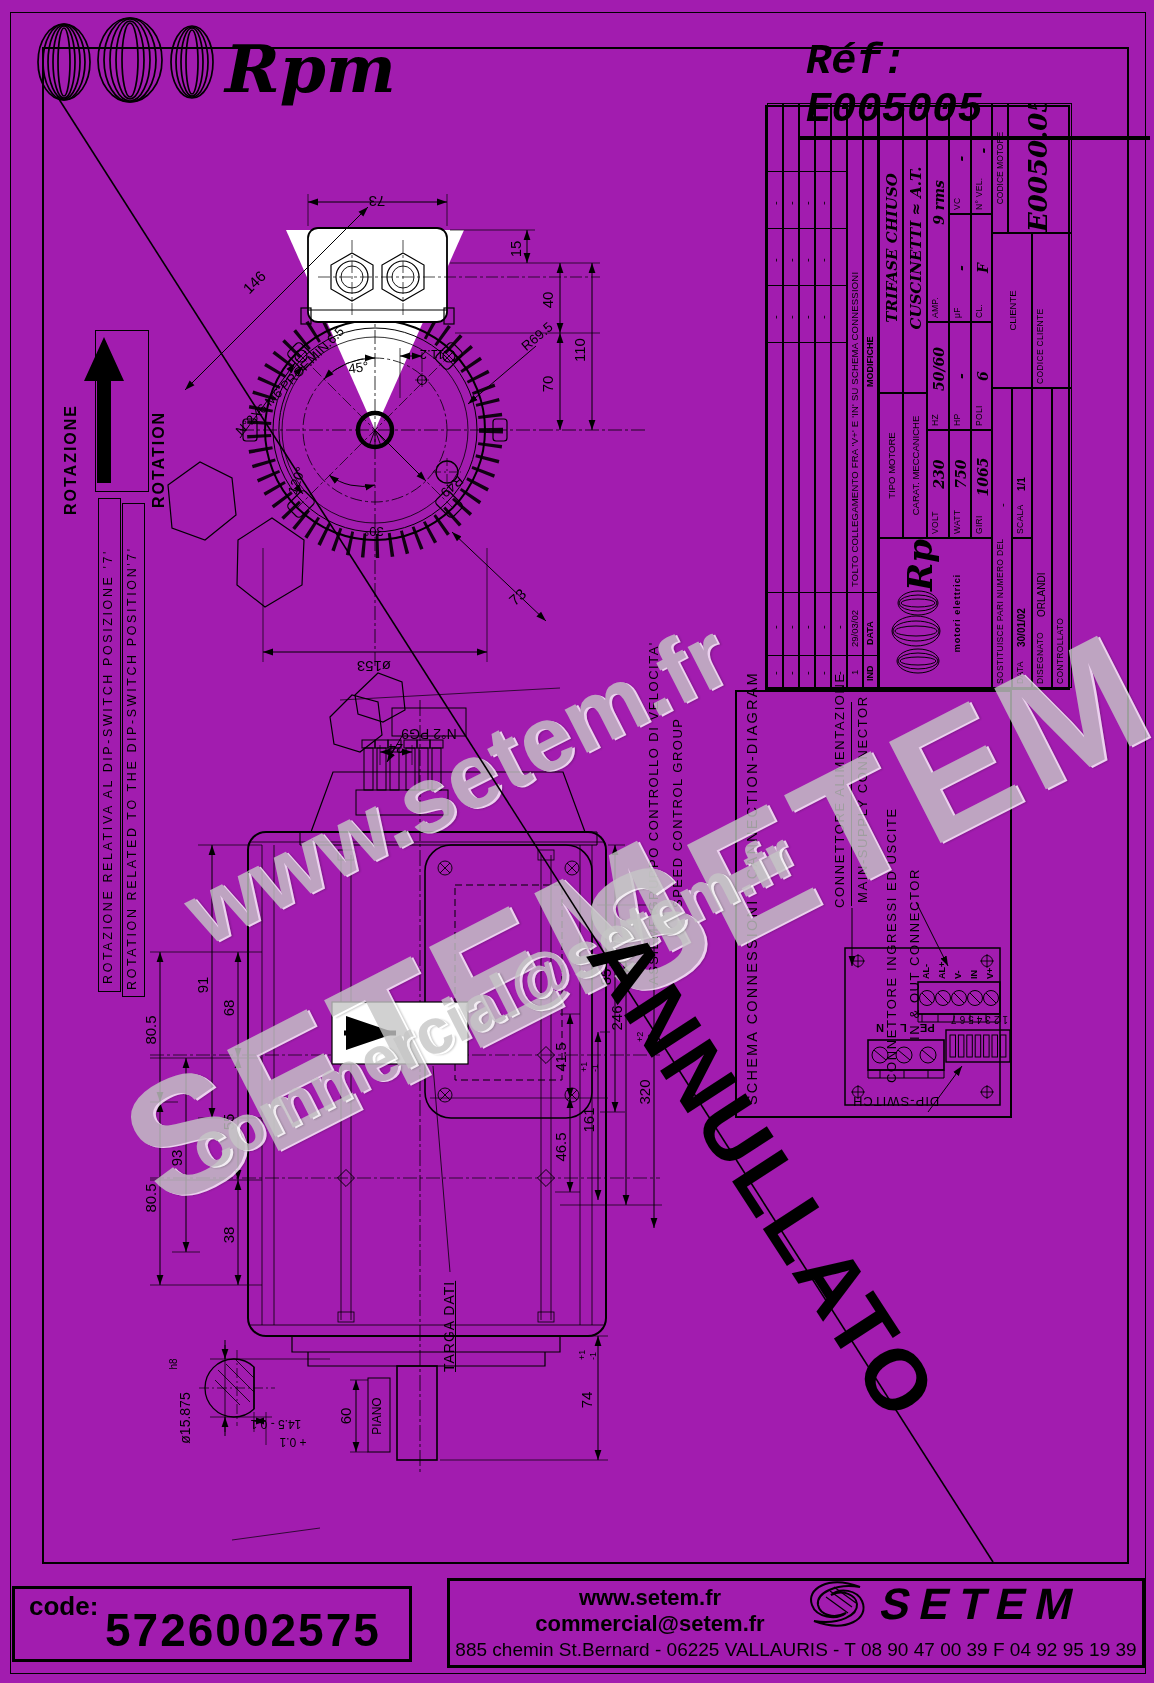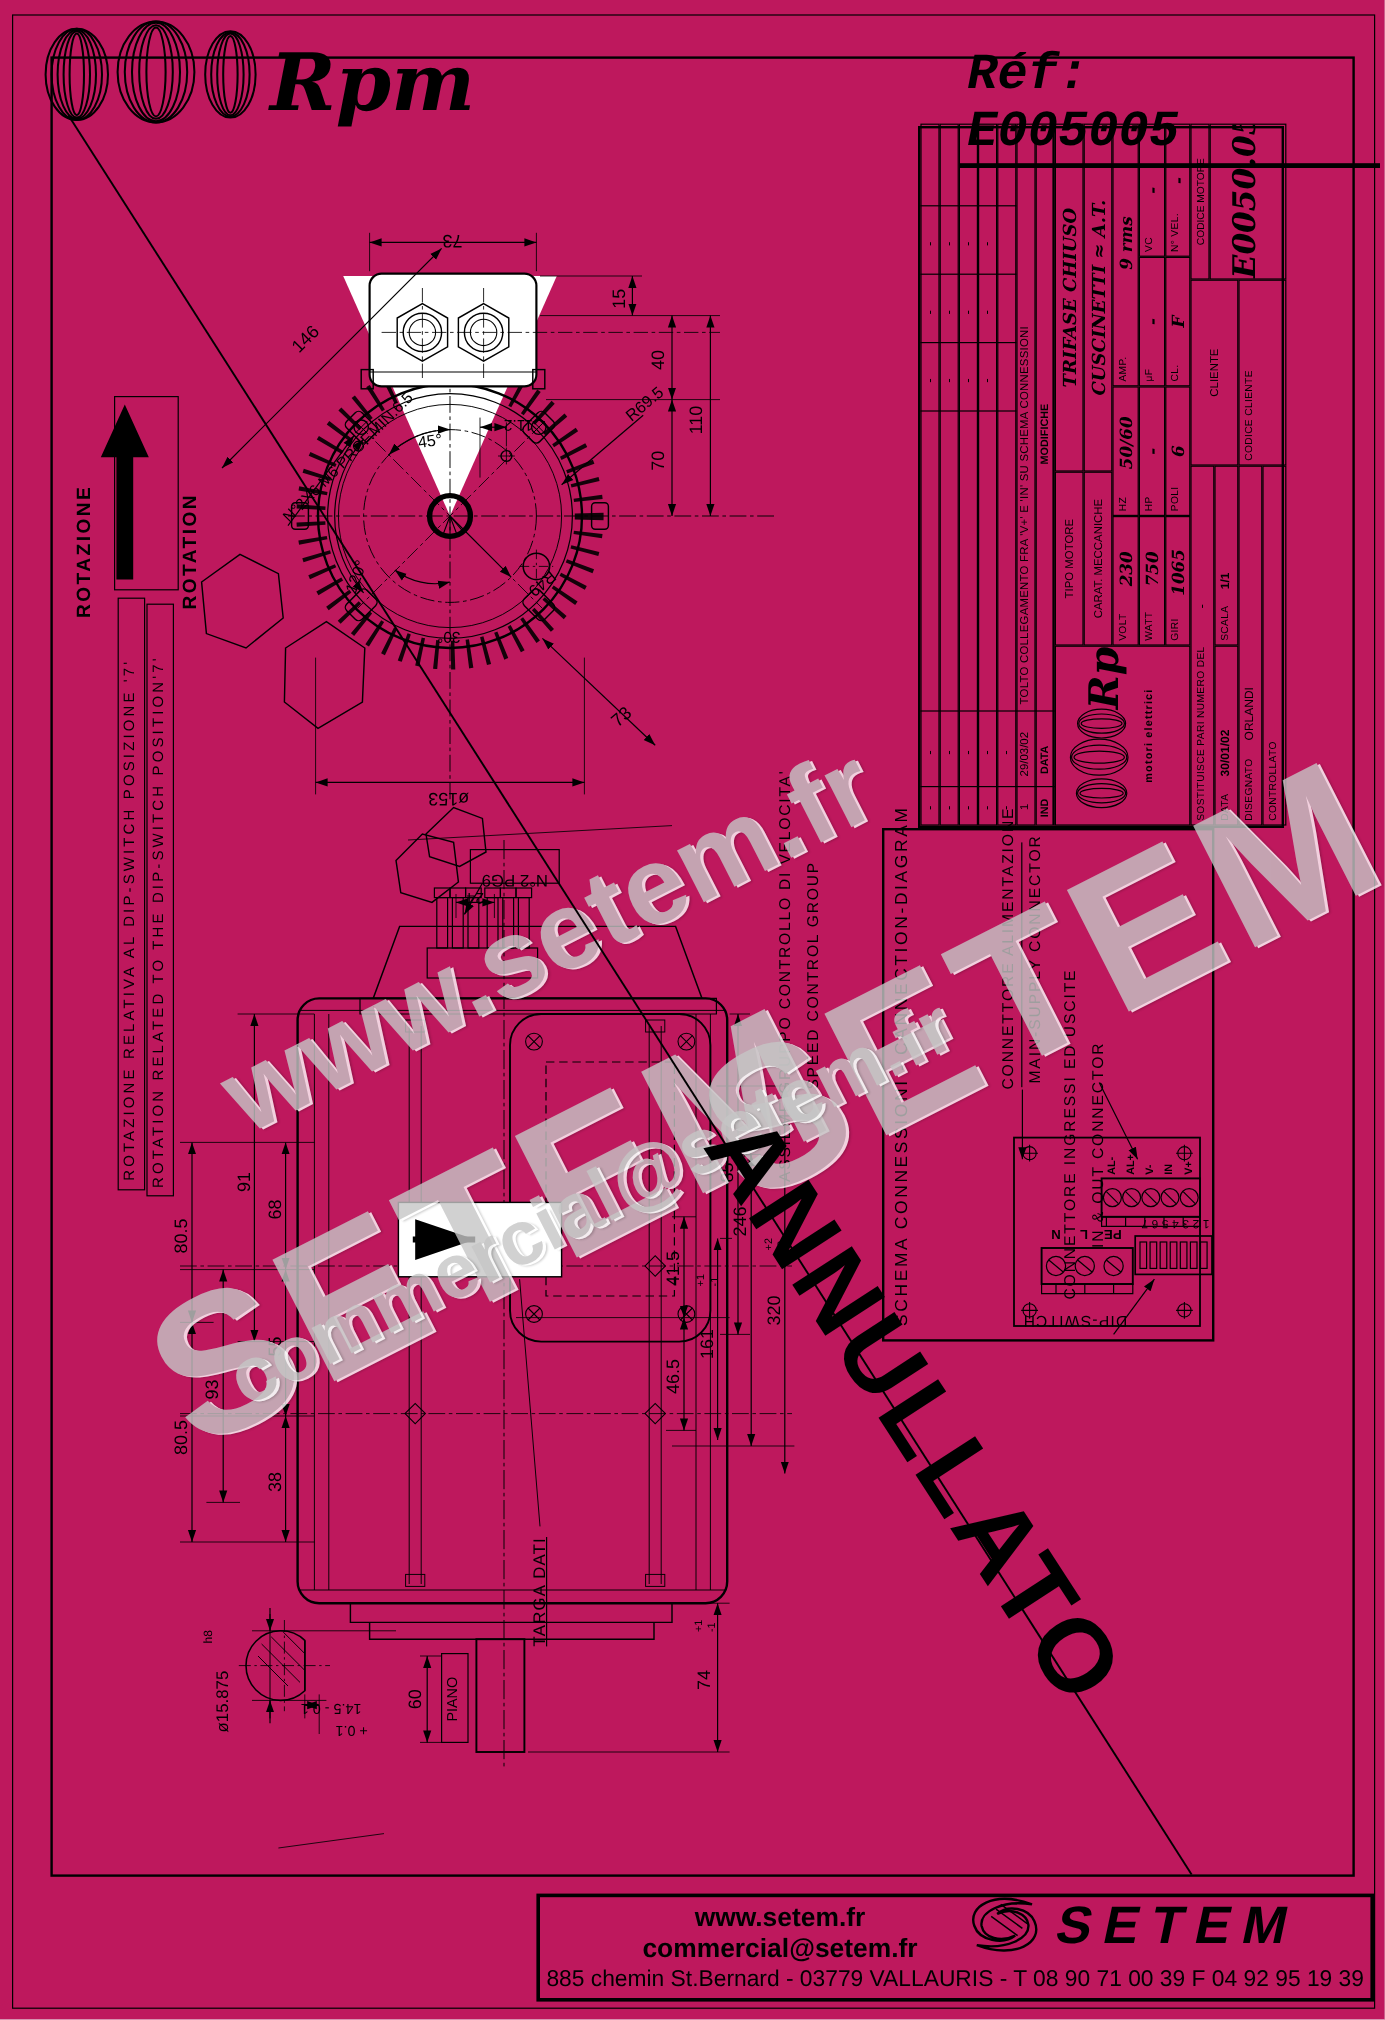--- a/index.html
+++ b/index.html
@@ -1,16 +1,16 @@
 <!DOCTYPE html>
 <html><head>
 <meta charset="utf-8">
 <style>
   html,body{margin:0;padding:0;background:#e8e8e8;}
-  #page{position:relative;width:1154px;height:1683px;background:#be185d;overflow:hidden;
+  #page{position:relative;width:1154px;height:1683px;background:#a21caf;overflow:hidden;
         font-family:"Liberation Sans",sans-serif;color:#000;}
   .abs{position:absolute;}
   
   .vtx{position:absolute;transform-origin:0 0;transform:rotate(-90deg);white-space:nowrap;}
   .r180{position:absolute;transform:rotate(180deg);white-space:nowrap;}
   .frame{position:absolute;border:2.5px solid #000;}
   .thin{position:absolute;border:1px solid #000;}
   
   #tblock{position:absolute;left:765px;top:690px;width:585px;height:305px;
           transform:rotate(-90deg);transform-origin:0 0;border:2px solid #000;box-sizing:border-box;background:transparent;}
@@ -561,29 +561,33 @@
 
   <div class="wm" style="left:168px;top:872px;font-size:92px;">www.setem.fr</div>
   <div class="wm" style="left:95px;top:1075px;font-size:165px;letter-spacing:8px;">SETEM</div>
   <div class="wm" style="left:555px;top:870px;font-size:165px;letter-spacing:8px;">SETEM</div>
   <div class="wm" style="left:178px;top:1120px;font-size:64px;">commercial@setem.fr</div>
   <svg class="abs" style="left:0;top:0;" width="1154" height="1683" viewBox="0 0 1154 1683">
     <line x1="57" y1="96" x2="993" y2="1562" stroke="#000" stroke-width="1.6"></line>
     <text transform="translate(585,955) rotate(57)" font-size="86" font-weight="bold" fill="none" stroke="#000" stroke-width="1.7" letter-spacing="4">ANNULLATO</text>
   </svg>
 
+  <div class="abs" style="left:12px;top:1586px;width:400px;height:76px;border:3px solid #000;box-sizing:border-box;">
+    <div class="abs" style="left:14px;top:2px;font-size:26px;font-weight:bold;">code:</div>
+    <div class="abs" style="left:90px;top:14px;font-size:46px;font-weight:bold;letter-spacing:2px;">5726002575</div>
+  </div>
   <div class="abs" style="left:447px;top:1578px;width:698px;height:90px;border:3px solid #000;box-sizing:border-box;">
     <div class="abs" style="left:60px;top:4px;width:280px;text-align:center;">
       <div style="font-size:22px;font-weight:bold;">www.setem.fr</div>
       <div style="font-size:22px;font-weight:bold;">commercial@setem.fr</div>
     </div>
     <svg class="abs" style="left:350px;top:-8px;" width="330" height="62" viewBox="0 0 330 62">
       <g stroke="#000" fill="none" stroke-width="2">
         <path d="M60,14 C28,2 6,16 12,32 C16,44 36,48 46,40 C34,46 20,42 18,32 C16,20 36,10 60,14 Z"></path>
         <path d="M14,48 C46,60 70,46 62,28 C57,17 40,14 31,22 C43,16 56,22 57,31 C58,42 40,52 14,48 Z"></path>
         <path d="M30,18 L52,34 M26,24 L48,40 M34,14 L56,30" stroke-width="1.2"></path>
       </g>
       <text transform="translate(78,46) skewX(-12)" font-size="44" font-weight="bold" fill="none" stroke="#000" stroke-width="1.5" letter-spacing="10">SETEM</text>
     </svg>
-    <div class="abs" style="left:0;right:0;top:58px;text-align:center;font-size:19px;">885 chemin St.Bernard  -  03779 VALLAURIS  -  T 08 90 71 00 39   F 04 92 95 19 39</div>
+    <div class="abs" style="left:0;right:0;top:58px;text-align:center;font-size:19px;">885 chemin St.Bernard  -  06225 VALLAURIS  -  T 08 90 47 00 39   F 04 92 95 19 39</div>
   </div>
 
 </div>
 
 </body></html>

